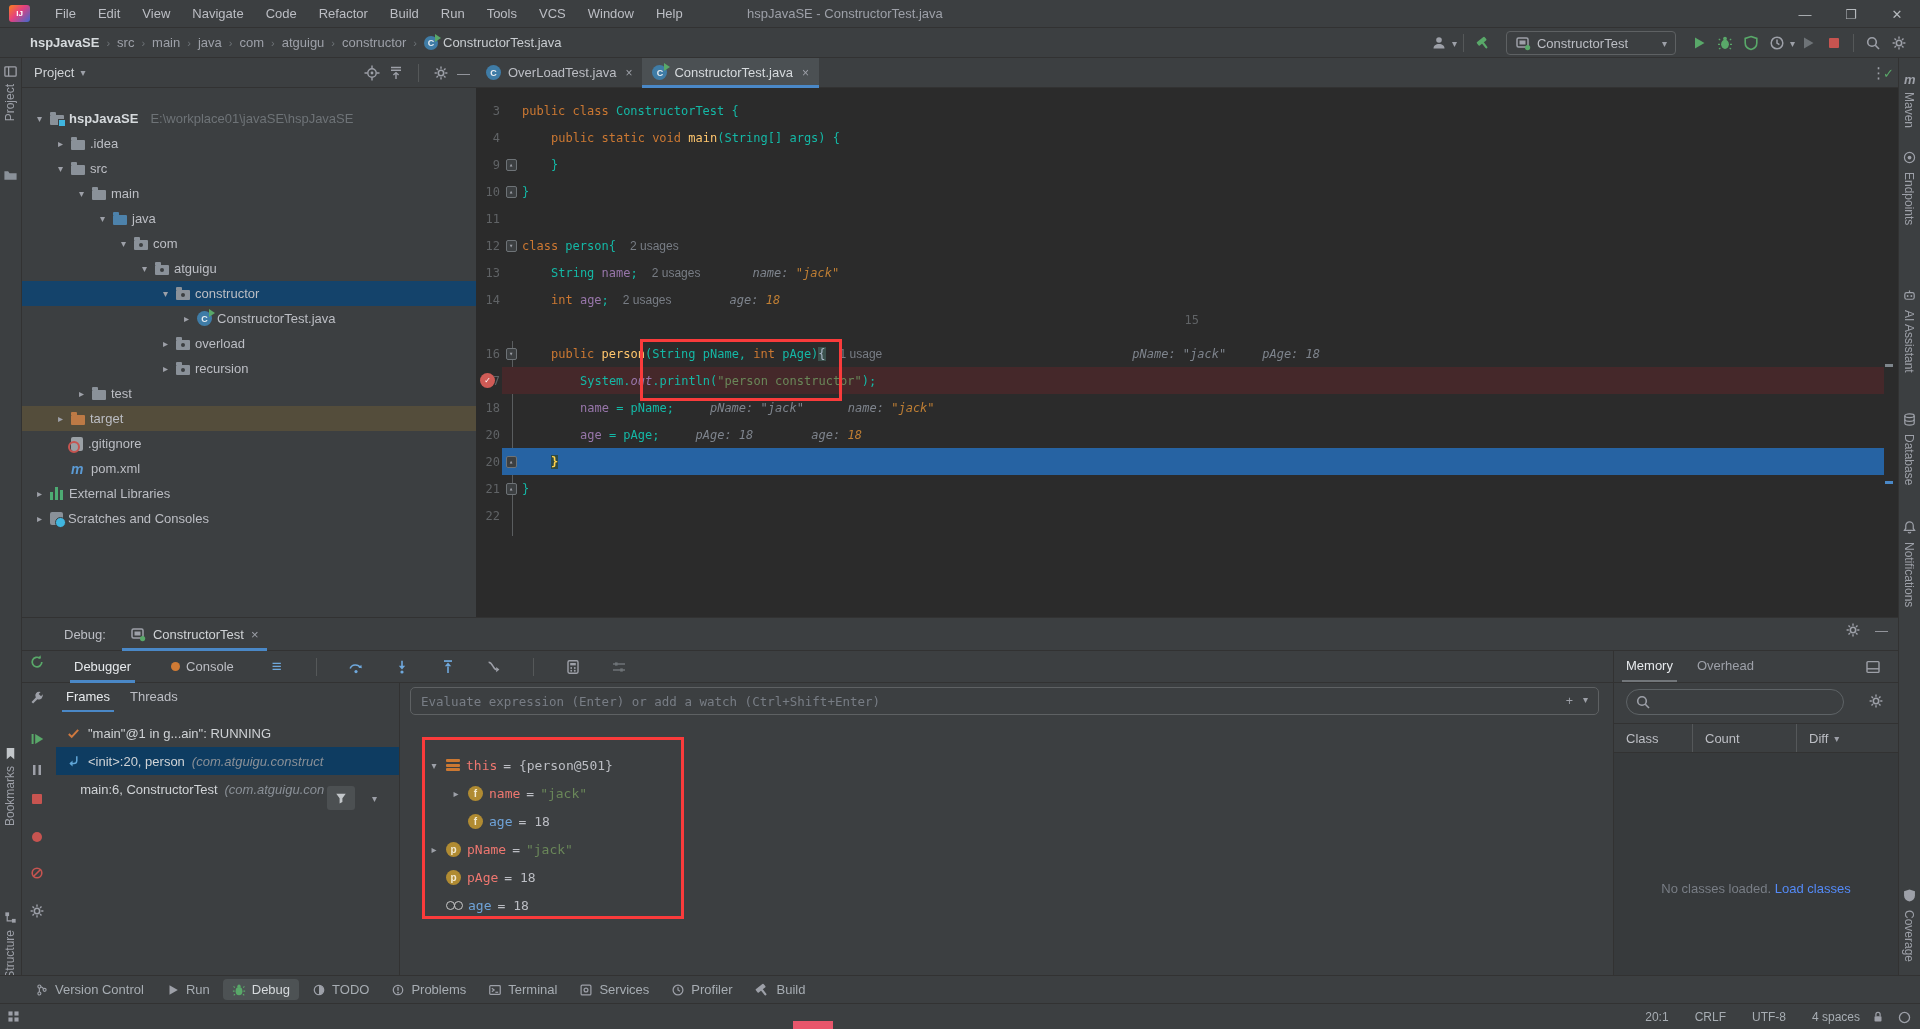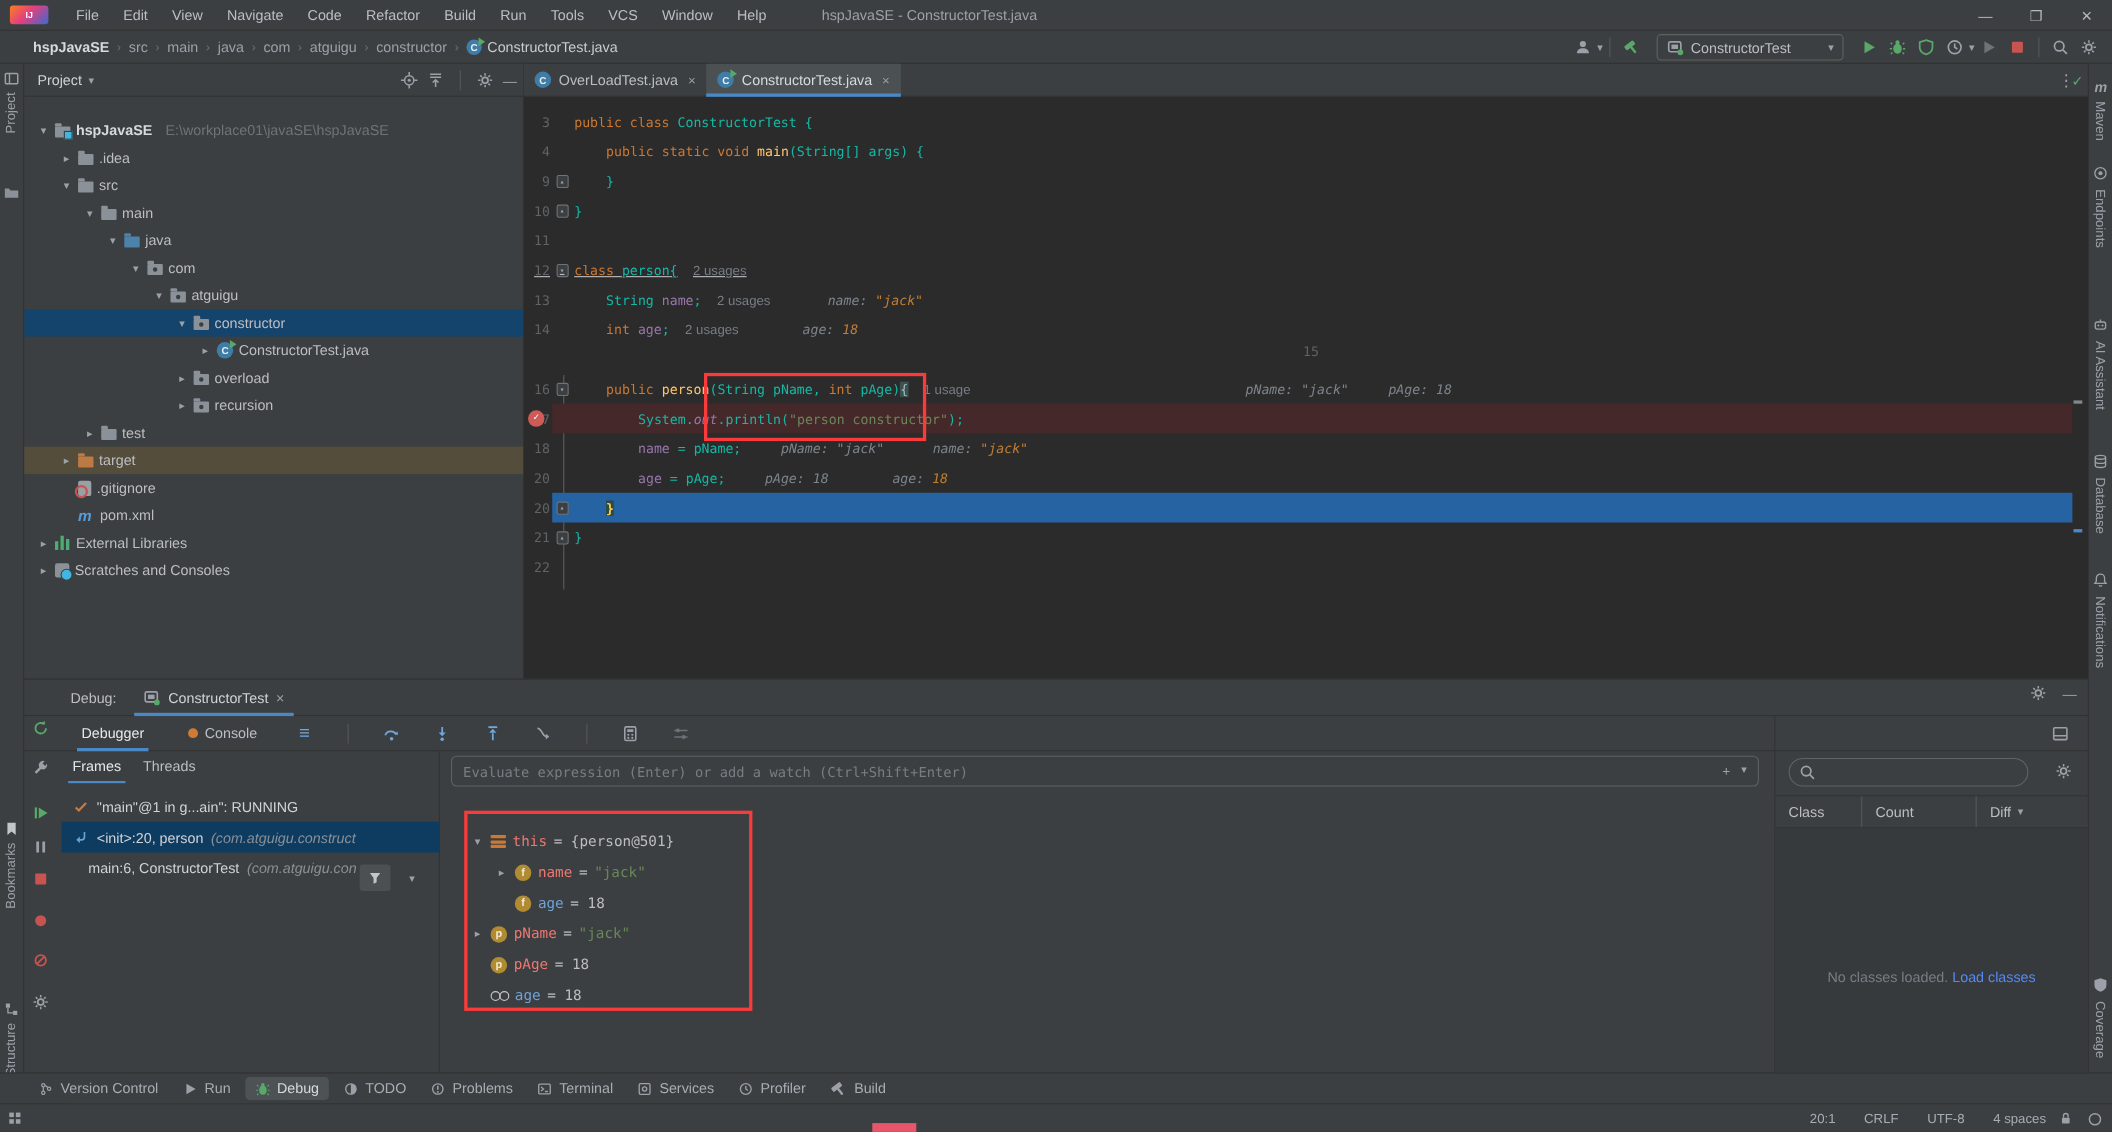--- a/index.html
+++ b/index.html
@@ -3,21 +3,21 @@
 <meta charset="utf-8">
 <style>
   * { margin:0; padding:0; box-sizing:border-box; }
   html,body { width:1920px; height:1029px; overflow:hidden; background:#2b2b2b;
     font-family:"Liberation Sans", sans-serif; font-size:13px; color:#bcbec4; }
   .ico { display:inline-flex; align-items:center; justify-content:center; flex:none; }
 
   
   #titlebar { position:absolute; left:0; top:0; width:1920px; height:28px; background:#3c3f41;
     display:flex; align-items:center; border-bottom:1px solid #323232; }
-  #logo { width:35px; height:17px; margin-left:9px; border-radius:3px;
+  #logo { width:21px; height:17px; margin-left:9px; border-radius:3px;
     background:linear-gradient(135deg,#fc801d 0%,#e4407e 45%,#3a6ad0 100%);
     display:flex; align-items:center; justify-content:center; color:#fff; font-size:8px; font-weight:bold; }
   #menus { display:flex; gap:4px; margin-left:16px; }
   .menu-item { padding:3px 9px; color:#bcbec4; cursor:default; }
   #win-title { position:absolute; left:747px; top:6px; color:#9da0a8; }
   .winbtn { position:absolute; top:0; width:46px; height:28px; display:flex; align-items:center;
     justify-content:center; color:#b5b9bd; font-size:13px; }
   
   #navbar { position:absolute; left:0; top:28px; width:1920px; height:30px; background:#3c3f41;
     border-bottom:1px solid #323232; display:flex; align-items:center; }
@@ -551,21 +551,21 @@
         <span class="lfold">
           <span class="fold-mark">▴</span>
         </span>
         <span class="lbody" style="padding-left: 0px;"><span class="tok-pl">}</span></span>
       </div>
       <div class="code-line" style="top: 117px;">
         <span class="lnum">11</span>
         <span class="lfold"></span>
         <span class="lbody" style="padding-left: 0px;"></span>
       </div>
-      <div class="code-line" style="top: 144px; text-decoration: underline;">
+      <div class="code-line" style="top: 144px;">
         <span class="lnum">12</span>
         <span class="lfold">
           <span class="fold-mark">▾</span>
         </span>
         <span class="lbody" style="padding-left: 0px;"><span class="tok-kw">class </span><span class="tok-pl">person</span><span class="tok-pl">{</span><span class="tok-us" style="margin-left: 14px;">2 usages</span></span>
       </div>
       <div class="code-line" style="top: 171px;">
         <span class="lnum">13</span>
         <span class="lfold"></span>
         <span class="lbody" style="padding-left: 29px;"><span class="tok-pl">String </span><span class="tok-fld">name</span><span class="tok-pl">;</span><span class="tok-us" style="margin-left: 14px;">2 usages</span><span class="tok-hint" style="margin-left: 52px;">name: </span><span class="tok-hintv">"jack"</span></span>
@@ -854,20 +854,21 @@
           <span class="var-chev"></span>
           <span class="ico-watch"></span>
           <span class="vn-blue">age</span>
           <span class="vv-vplain"> = 18</span>
         </div>
       </div>
     <div class="anno-box" style="left:22px;top:86px;width:262px;height:182px;"></div>
   </div>
 
   <div id="memory-pane">
+    <div id="mem-tabs"><span class="mtab active">Memory</span><span class="mtab">Overhead</span></div>
     <div id="mem-search">
       <span class="ico">
           <svg width="16" height="16" viewBox="0 0 16 16">
             <circle cx="7" cy="7" r="4.3" fill="none" stroke="#9da0a8" stroke-width="1.6"></circle>
             <path d="M10.3 10.3 14 14" stroke="#9da0a8" stroke-width="1.6"></path>
           </svg>
         </span>
     </div>
     <span id="mem-gear" class="ico">
         <svg width="16" height="16" viewBox="0 0 16 16">

